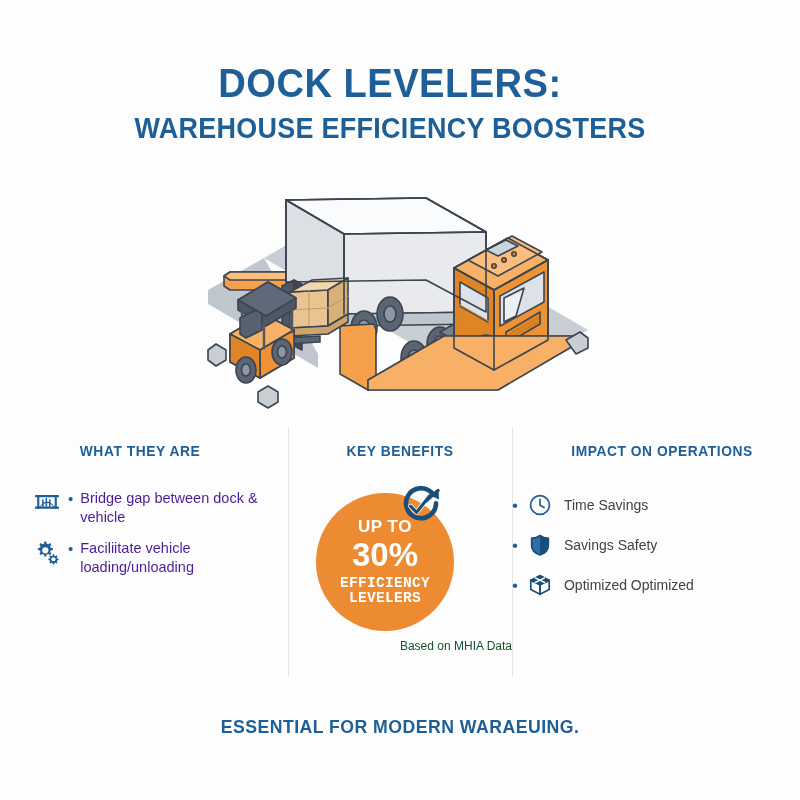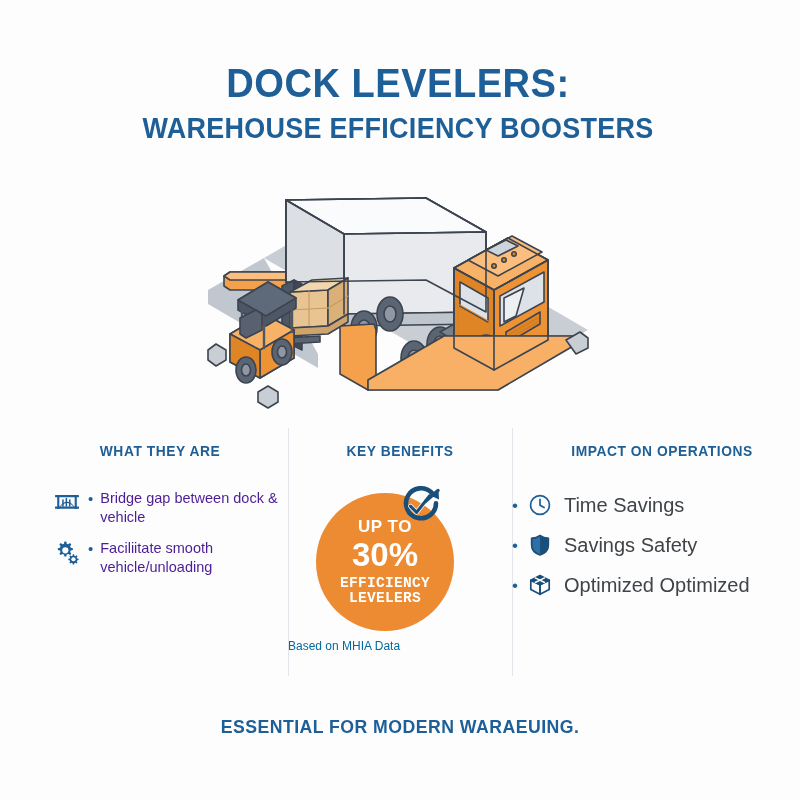--- a/index.html
+++ b/index.html
@@ -19,21 +19,20 @@
     overflow: hidden;
   }
 
   
   .header {
     position: absolute;
     top: 62px;
     left: 0;
     width: 780px;
     text-align: center;
-    padding-left: 8px;
   }
   .title-main {
     font-size: 41px;
     font-weight: bold;
     letter-spacing: 0.5px;
     color: #1d5f96;
     line-height: 1.05;
     margin: 0;
     transform: scaleX(0.93);
   }
@@ -72,21 +71,21 @@
     height: 248px;
     background: #e2e6ea;
   }
   .divider.left  { left: 288px; }
   .divider.right { left: 512px; }
 
   .col {
     position: absolute;
     top: 0;
   }
-  .col-a { left: 20px;   width: 280px; }
+  .col-a { left: 0;   width: 280px; }
   .col-b { left: 288px; width: 224px; }
   .col-c { left: 492px; width: 340px; }
 
   .col-head {
     text-align: center;
     font-size: 15px;
     font-weight: bold;
     letter-spacing: 0.6px;
     color: #1d5f96;
     margin: 14px 0 0 0;
@@ -174,23 +173,23 @@
     left: 110px;
     top: 0px;
     width: 46px;
     height: 46px;
   }
   .badge-caption {
     position: absolute;
     left: 0;
     top: 156px;
     width: 224px;
-    text-align: left;
+    text-align: right;
     font-size: 12px;
-    color: #0369a1;
+    color: #14532d;
   }
 
   
   .list-c {
     margin: 34px 0 0 0;
     padding: 0;
     list-style: none;
   }
   .list-c li {
     display: flex;
@@ -205,21 +204,21 @@
     flex: none;
     margin-right: 10px;
   }
   .list-c .li-icon {
     width: 24px;
     height: 24px;
     flex: none;
     margin-right: 12px;
   }
   .list-c .li-text {
-    font-size: 20px;
+    font-size: 14px;
     color: #3f4448;
     line-height: 1;
   }
 
   
   .footer {
     position: absolute;
     top: 716px;
     left: 0;
     width: 800px;
@@ -400,21 +399,21 @@
             <svg viewBox="0 0 26 26" width="26" height="26">
               <g fill="#1D5F96">
                 <path d="M10.4 2.6 l1.9 0 0.45 2.1 1.5 0.62 1.75 -1.2 1.34 1.34 -1.2 1.75 0.62 1.5 2.1 0.45 0 1.9 -2.1 0.45 -0.62 1.5 1.2 1.75 -1.34 1.34 -1.75 -1.2 -1.5 0.62 -0.45 2.1 -1.9 0 -0.45 -2.1 -1.5 -0.62 -1.75 1.2 -1.34 -1.34 1.2 -1.75 -0.62 -1.5 -2.1 -0.45 0 -1.9 2.1 -0.45 0.62 -1.5 -1.2 -1.75 1.34 -1.34 1.75 1.2 1.5 -0.62 Z"></path>
                 <circle cx="11.35" cy="11.3" r="3.1" fill="#FDFDFE"></circle>
                 <path d="M18.8 15.3 l1.3 0 0.3 1.44 1.03 0.43 1.2 -0.82 0.92 0.92 -0.82 1.2 0.43 1.03 1.44 0.3 0 1.3 -1.44 0.3 -0.43 1.03 0.82 1.2 -0.92 0.92 -1.2 -0.82 -1.03 0.43 -0.3 1.44 -1.3 0 -0.3 -1.44 -1.03 -0.43 -1.2 0.82 -0.92 -0.92 0.82 -1.2 -0.43 -1.03 -1.44 -0.3 0 -1.3 1.44 -0.3 0.43 -1.03 -0.82 -1.2 0.92 -0.92 1.2 0.82 1.03 -0.43 Z"></path>
                 <circle cx="19.45" cy="20.26" r="2.1" fill="#FDFDFE"></circle>
               </g>
             </svg>
           </span>
           <span class="dot">•</span>
-          <span class="li-text">Faciliitate smooth vehicle/unloading</span>
+          <span class="li-text">Faciliitate vehicle loading/unloading</span>
         </li>
       </ul>
     </div>
 
     <div class="col col-b">
       <div class="col-head">KEY BENEFITS</div>
 
       <div class="badge-wrap">
         <div class="badge-circle">
           <div class="badge-upto">UP TO</div>

